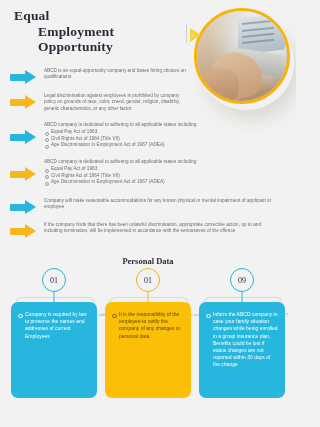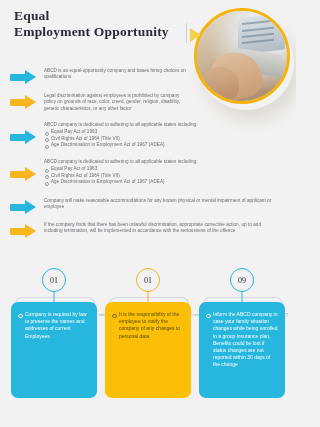--- a/index.html
+++ b/index.html
@@ -16,21 +16,21 @@
   .title{
     position:absolute;left:14px;top:8px;
     font-family:"Liberation Serif", serif;
     font-weight:bold;
     font-size:13.5px;
     line-height:15.5px;
     color:#2b2b38;
     letter-spacing:.2px;
     width:175px;
   }
-  .title .l2{display:block;}
+  .title .l2{display:block;margin-left:24px;}
 
   
   .hero{
     position:absolute;right:6px;top:8px;
     width:96px;height:96px;border-radius:50%;
     border:3px solid #f6b40a;
     overflow:hidden;
     box-sizing:border-box;
     background:#d9c9b4;
   }
@@ -297,20 +297,21 @@
   <div class="block" style="left:10px;top:222px;width:268px;">
     <div class="arrow gold">
         <div class="shaft"></div>
         <div class="head"></div>
       </div>
     <div class="btext">
       <p class="lead">If the company finds that there has been unlawful discrimination, appropriate corrective action, up to and including termination, will be implemented in accordance with the seriousness of the offence</p>
     </div>
   </div>
 
+  <div class="pd-title">Personal Data</div>
 
   <div class="steps">
 
     <div class="step s1">
       <div class="connector cyan"></div>
       <div class="circle cyan">01</div>
       <div class="ghost"></div>
       <div class="card cyan">
         <ul>
           <li>Company is required by law to preserve the names and addresses of current Employees</li>

